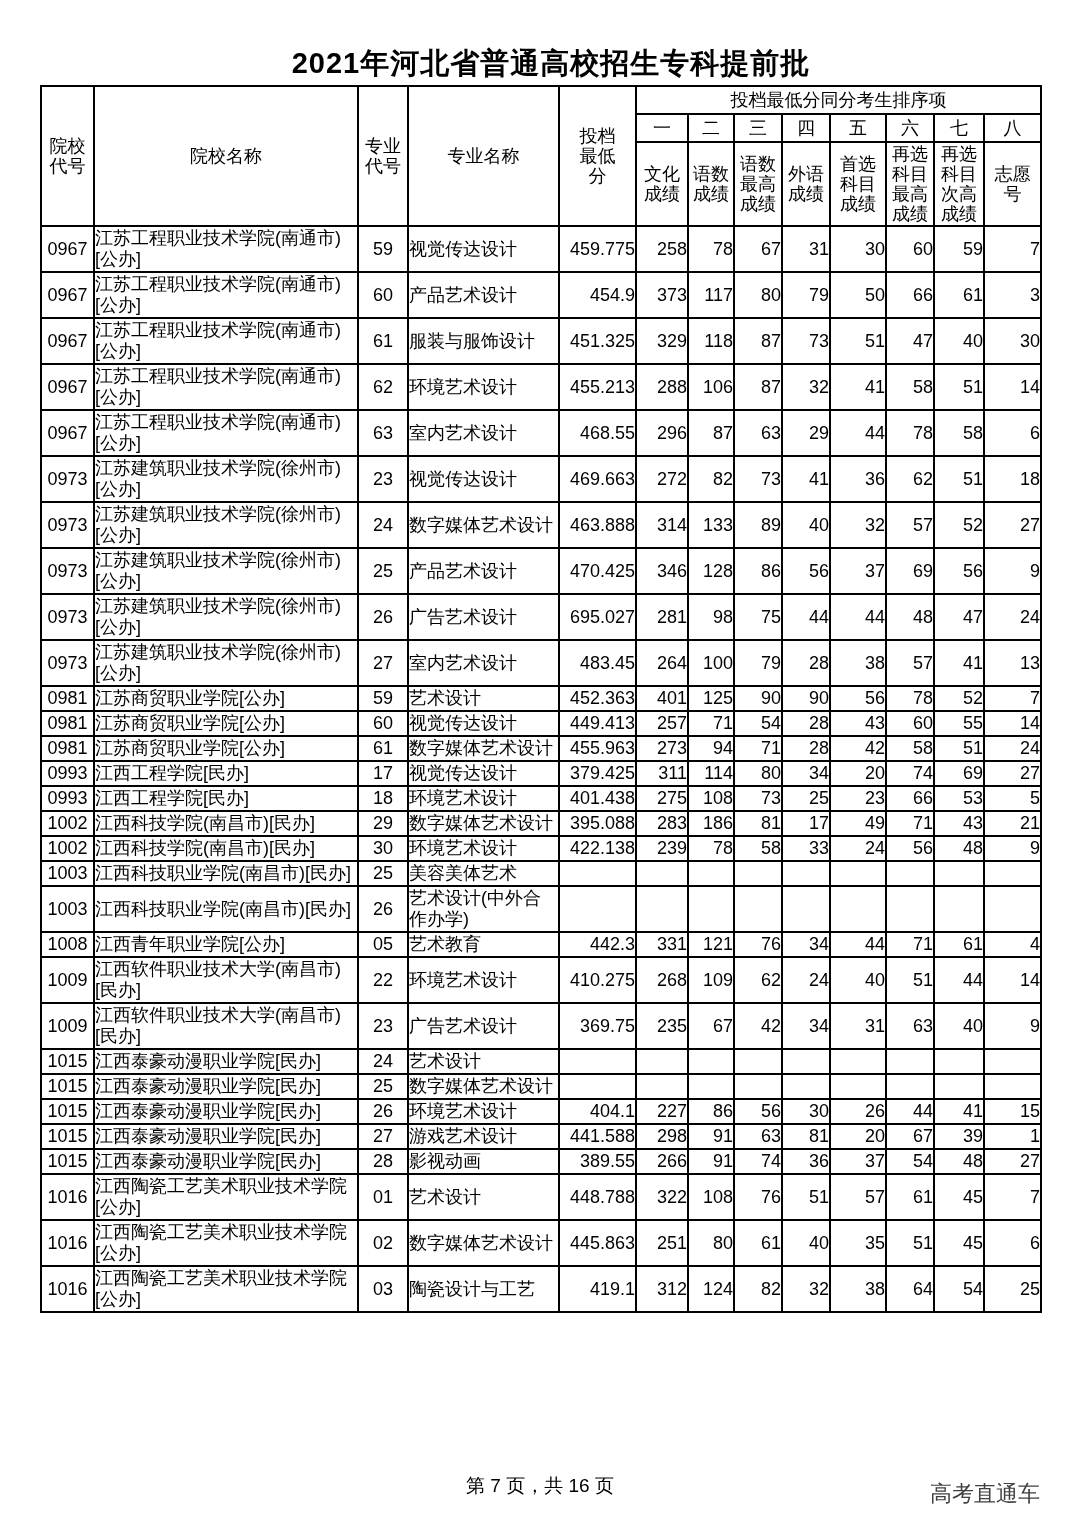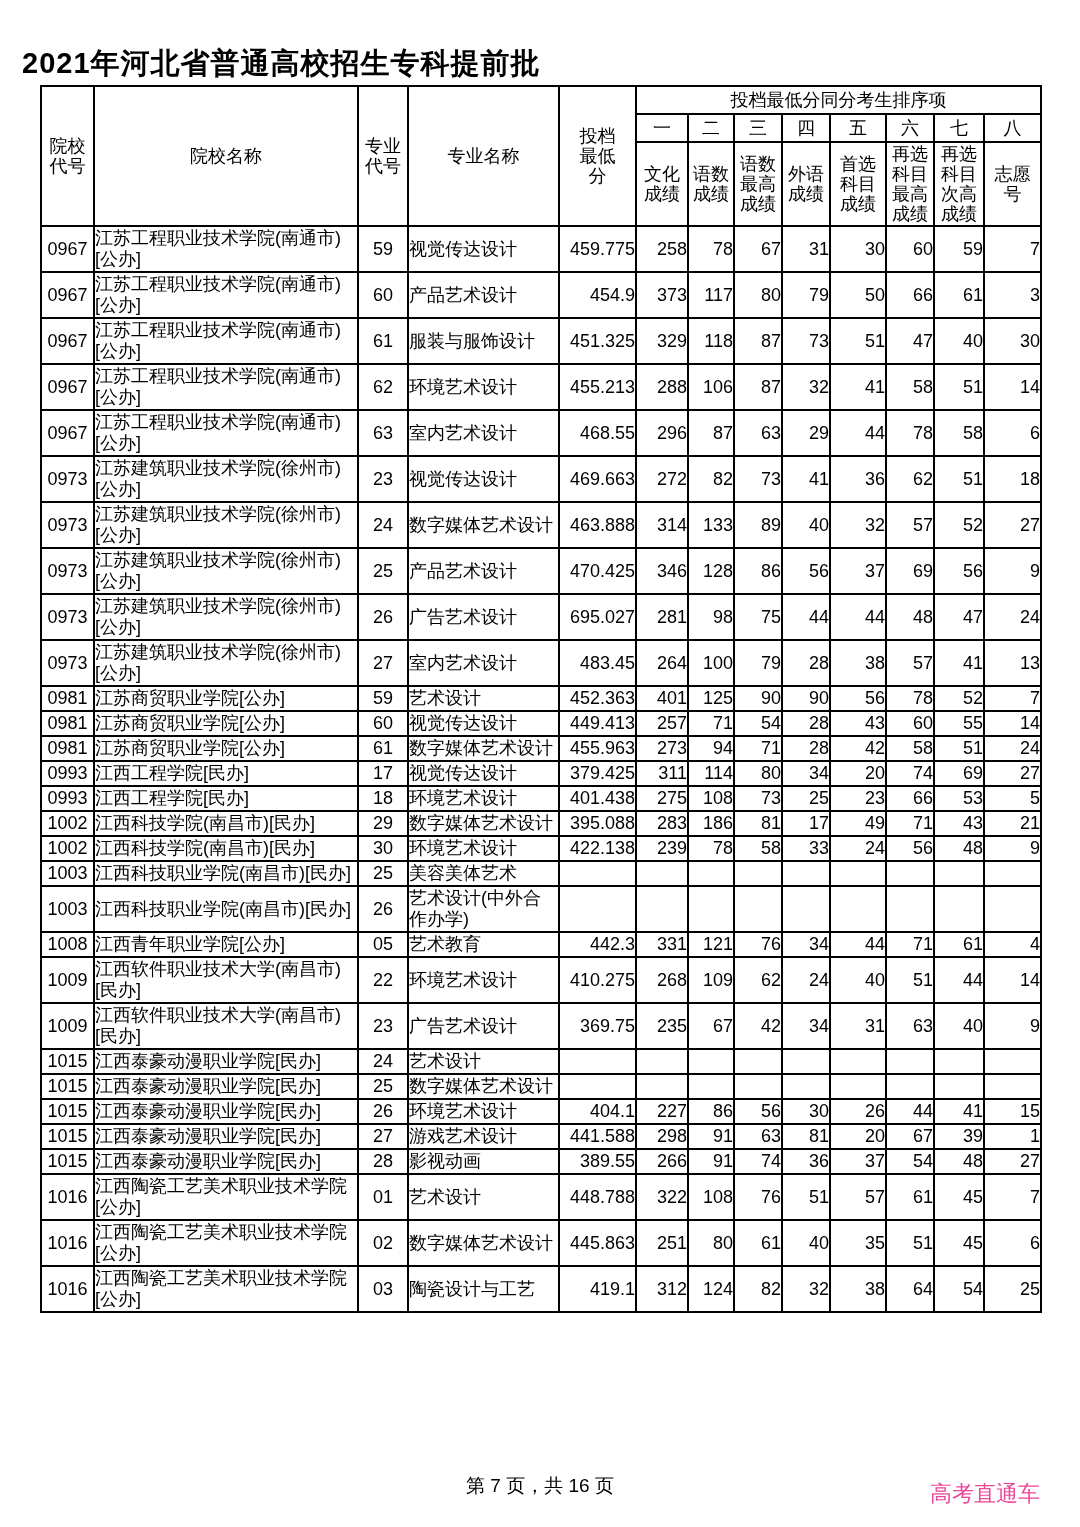--- a/index.html
+++ b/index.html
@@ -5,21 +5,21 @@
   html, body { margin: 0; padding: 0; background: #ffffff; }
   body {
     width: 1080px; height: 1527px;
     font-family: "Liberation Sans", sans-serif;
     color: #000000;
     position: relative;
     overflow: hidden;
   }
   .page { width: 1080px; height: 1527px; position: relative; }
 
-  .title-block { padding-top: 42px; padding-left: 22px; }
+  .title-block { text-align: center; padding-top: 42px; padding-left: 22px; }
   .title-line { font-size: 29px; font-weight: bold; line-height: 43px; letter-spacing: 1px; }
 
   .subheader {
     width: 1000px; margin: 8px 40px 6px 40px;
     display: flex; justify-content: space-between; align-items: flex-end;
     font-size: 22px; font-weight: bold;
   }
   .subheader .right-label { margin-right: 127px; }
 
   table.results {
@@ -51,21 +51,21 @@
   .c-mname { text-align: left; padding-left: 5px; padding-right: 3px; word-break: break-all; margin-top: 16px; }
   .c-score { text-align: right; padding-right: 4px; }
   .c-num   { text-align: right; padding-right: 4px; }
 
   .footer-row {
     position: absolute; left: 0; bottom: 28px;
     width: 1080px; text-align: center; font-size: 19px;
   }
   .watermark {
     position: absolute; right: 40px; bottom: 18px;
-    font-size: 22px; color: #ec4899;
+    font-size: 22px; color: #404040;
   }
 </style>
 </head>
 <body>
 
 <div class="page">
 
   <div class="title-block">
     <div class="title-line">2021年河北省普通高校招生专科提前批</div>
   </div>

